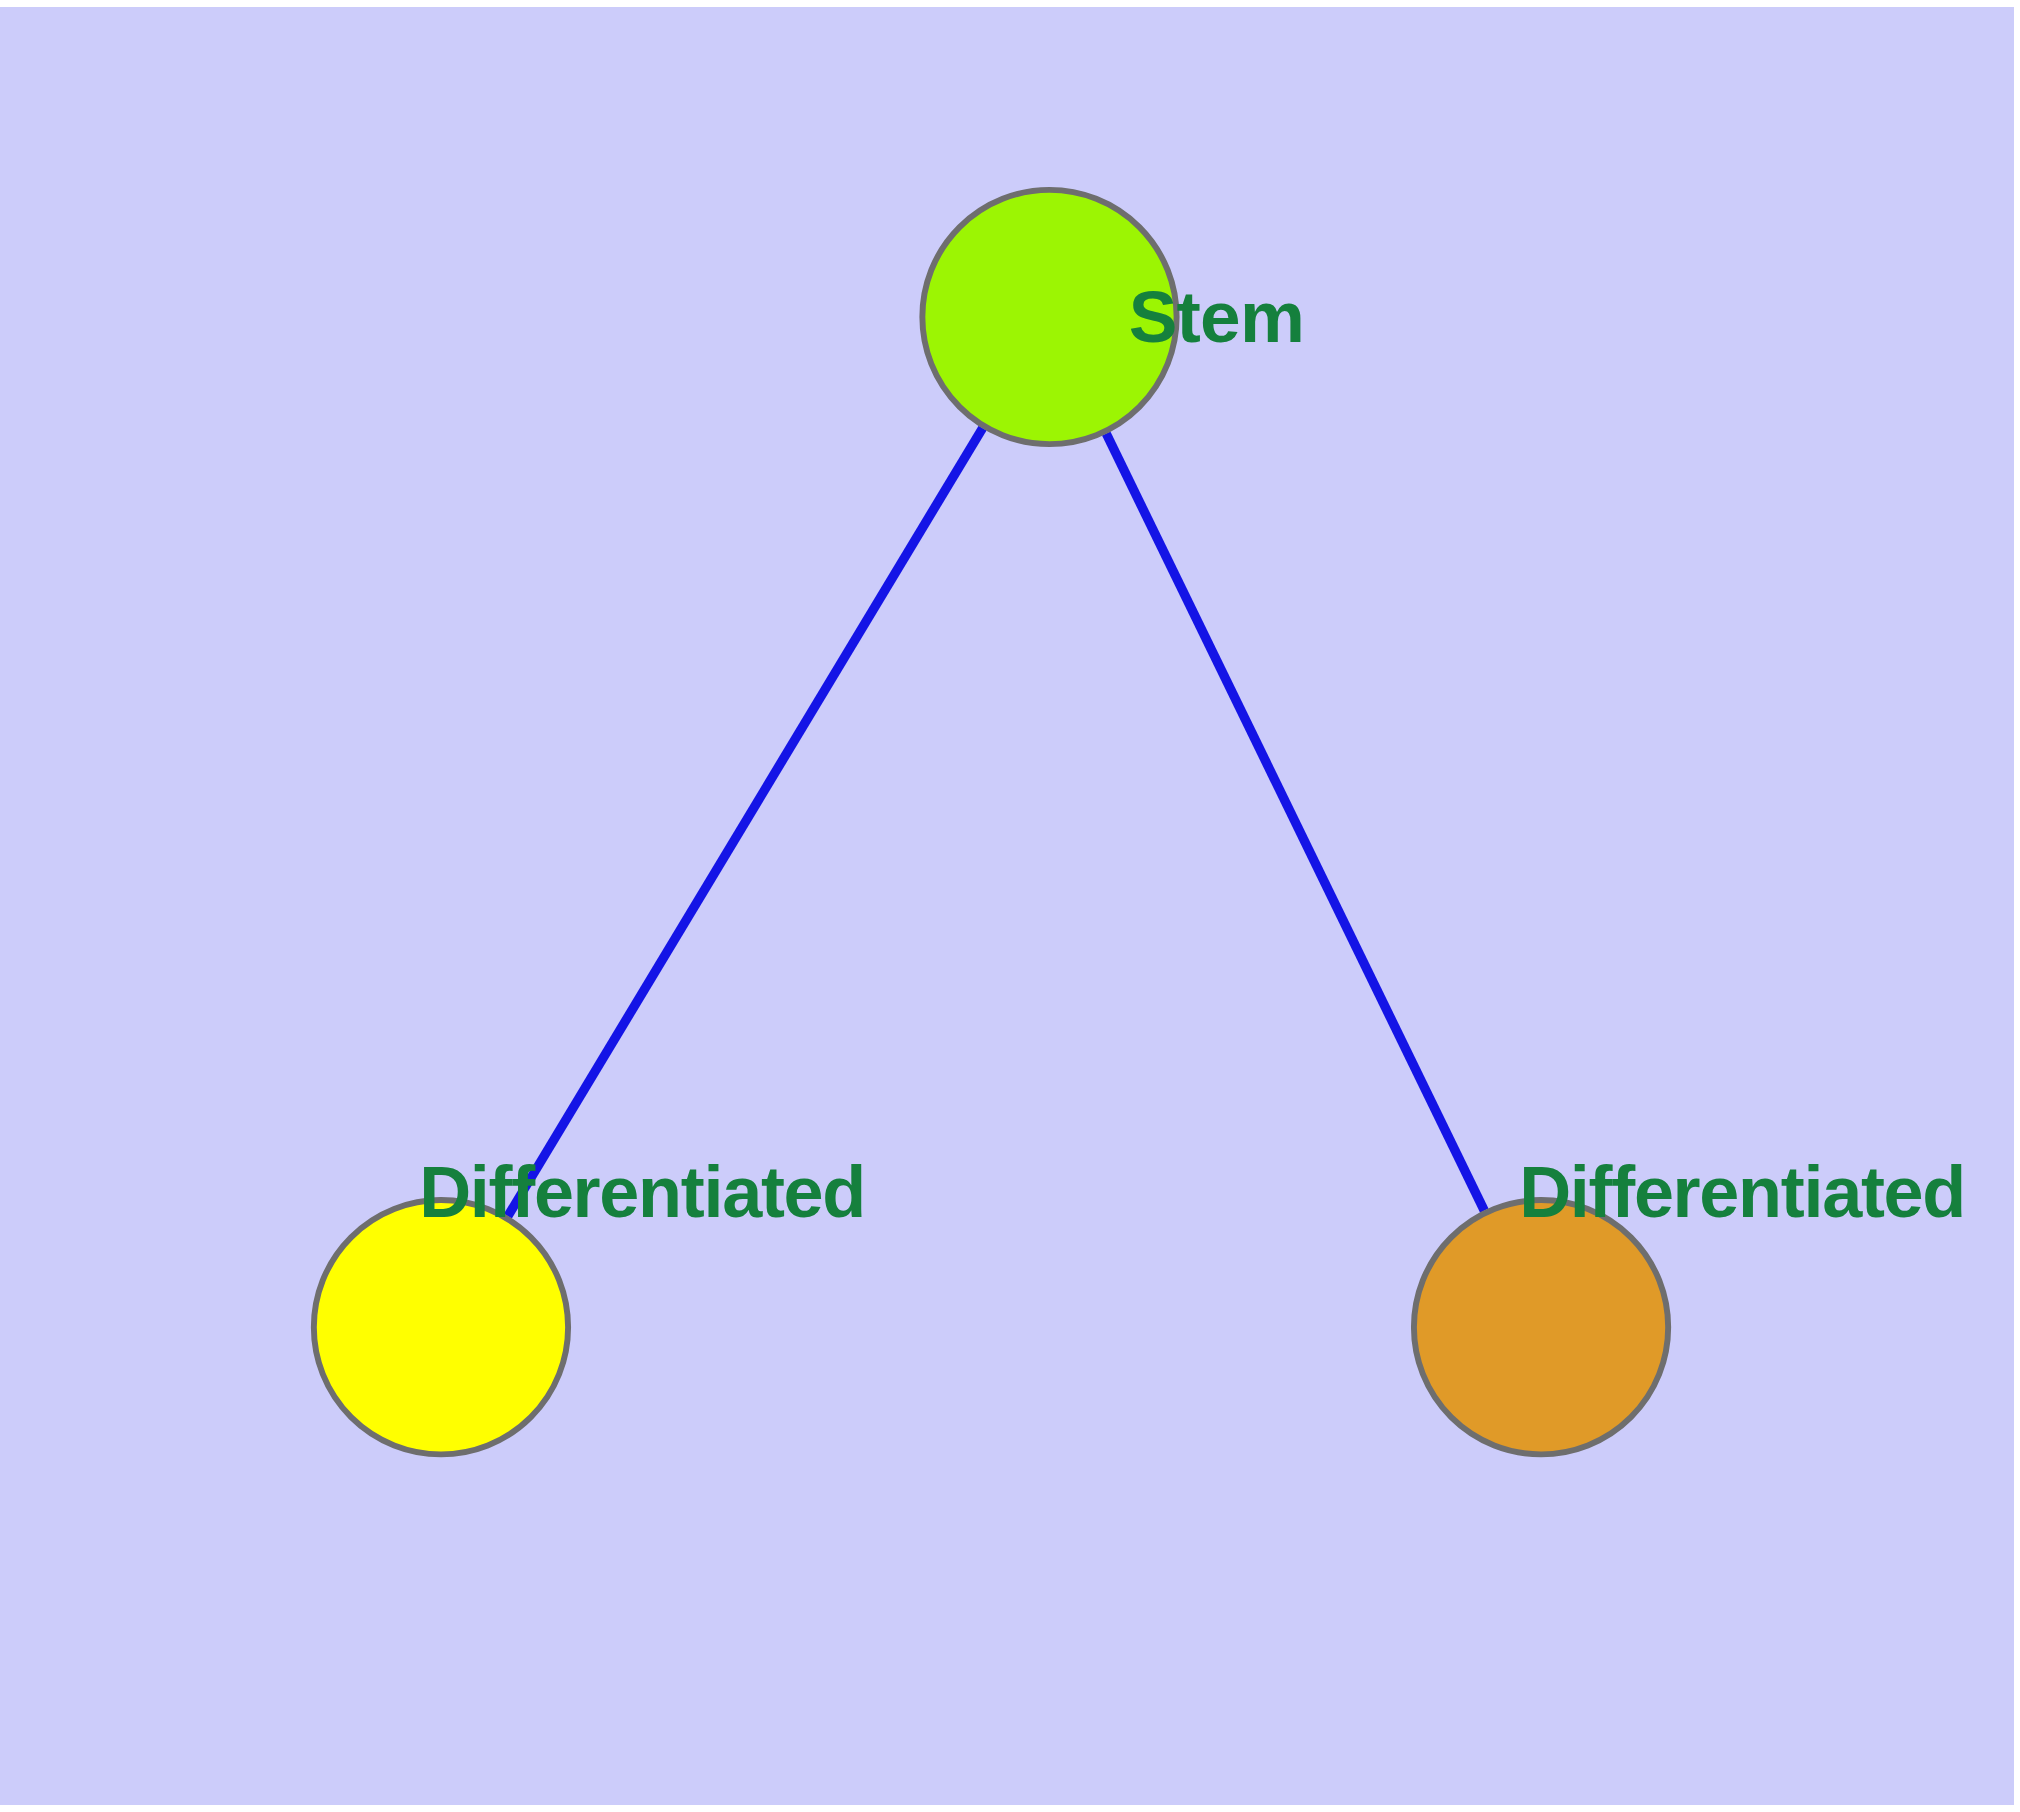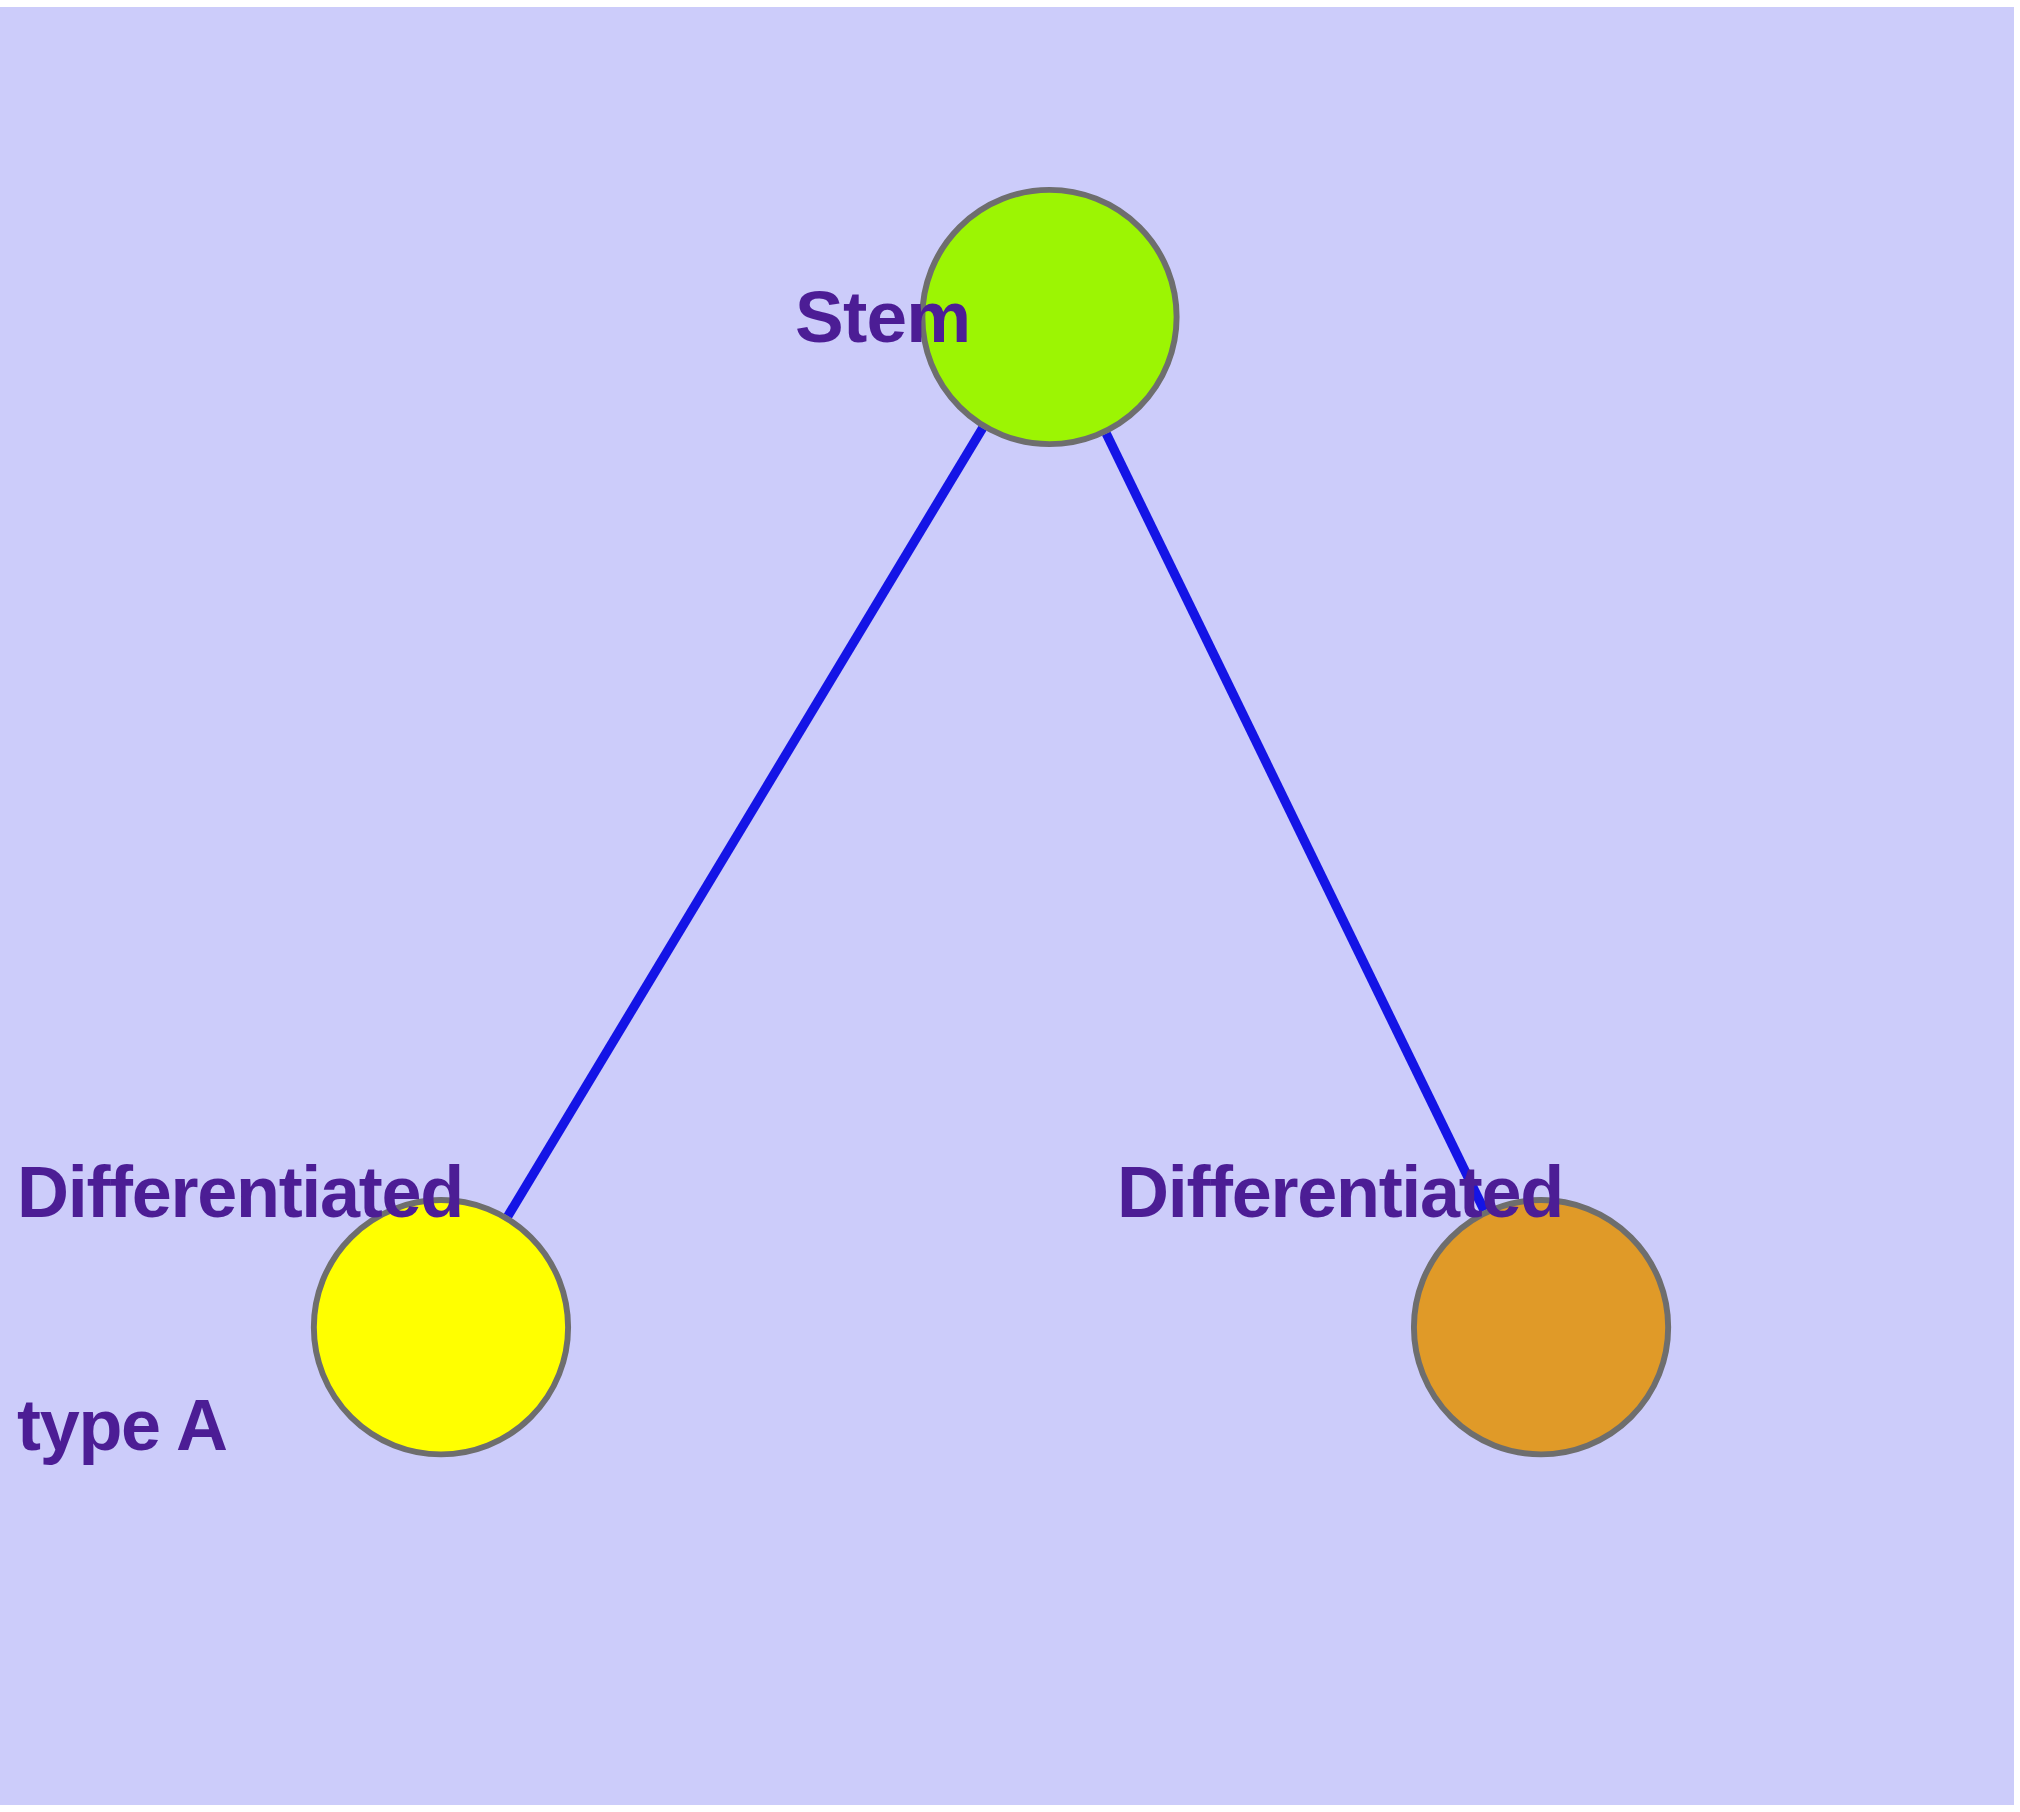--- a/index.html
+++ b/index.html
@@ -35,22 +35,22 @@
     stroke: #6e6e6e;
     stroke-width: 7;
   }
   .edge-line {
     stroke: #1414e6;
     stroke-width: 11;
     stroke-linecap: butt;
   }
   .node-label {
     position: absolute;
-    text-align: left;
-    color: #4c1d95;
+    text-align: right;
+    color: #15803d;
     font-weight: bold;
     line-height: 1.08;
     white-space: pre;
     pointer-events: none;
     font-family: "Liberation Sans", sans-serif;
   }
   .label-stem {
     font-size: 73px;
     letter-spacing: -0.8px;
   }
@@ -74,20 +74,19 @@
         <circle class="node-circle" cx="1238" cy="374" r="150" fill="#9cf503" stroke="#6e6e6e"></circle>
         <circle class="node-circle" cx="520" cy="1566" r="150" fill="#ffff00" stroke="#6e6e6e"></circle>
         <circle class="node-circle" cx="1818" cy="1566" r="150" fill="#e09a28" stroke="#6e6e6e"></circle>
       </g>
   </svg>
 
   <div class="node-label label-stem" style="left: 795px; top: 278px; width: 509px;">Stem</div>
 
   <div class="node-label label-leaf" style="left: 17px; top: 998px; width: 848px;">
     <div>Differentiated</div>
-    <div>type A</div>
   </div>
 
   <div class="node-label label-leaf" style="left: 1117px; top: 998px; width: 848px;">
     <div>Differentiated</div>
   </div>
 </div>
 
 
 </body></html>

